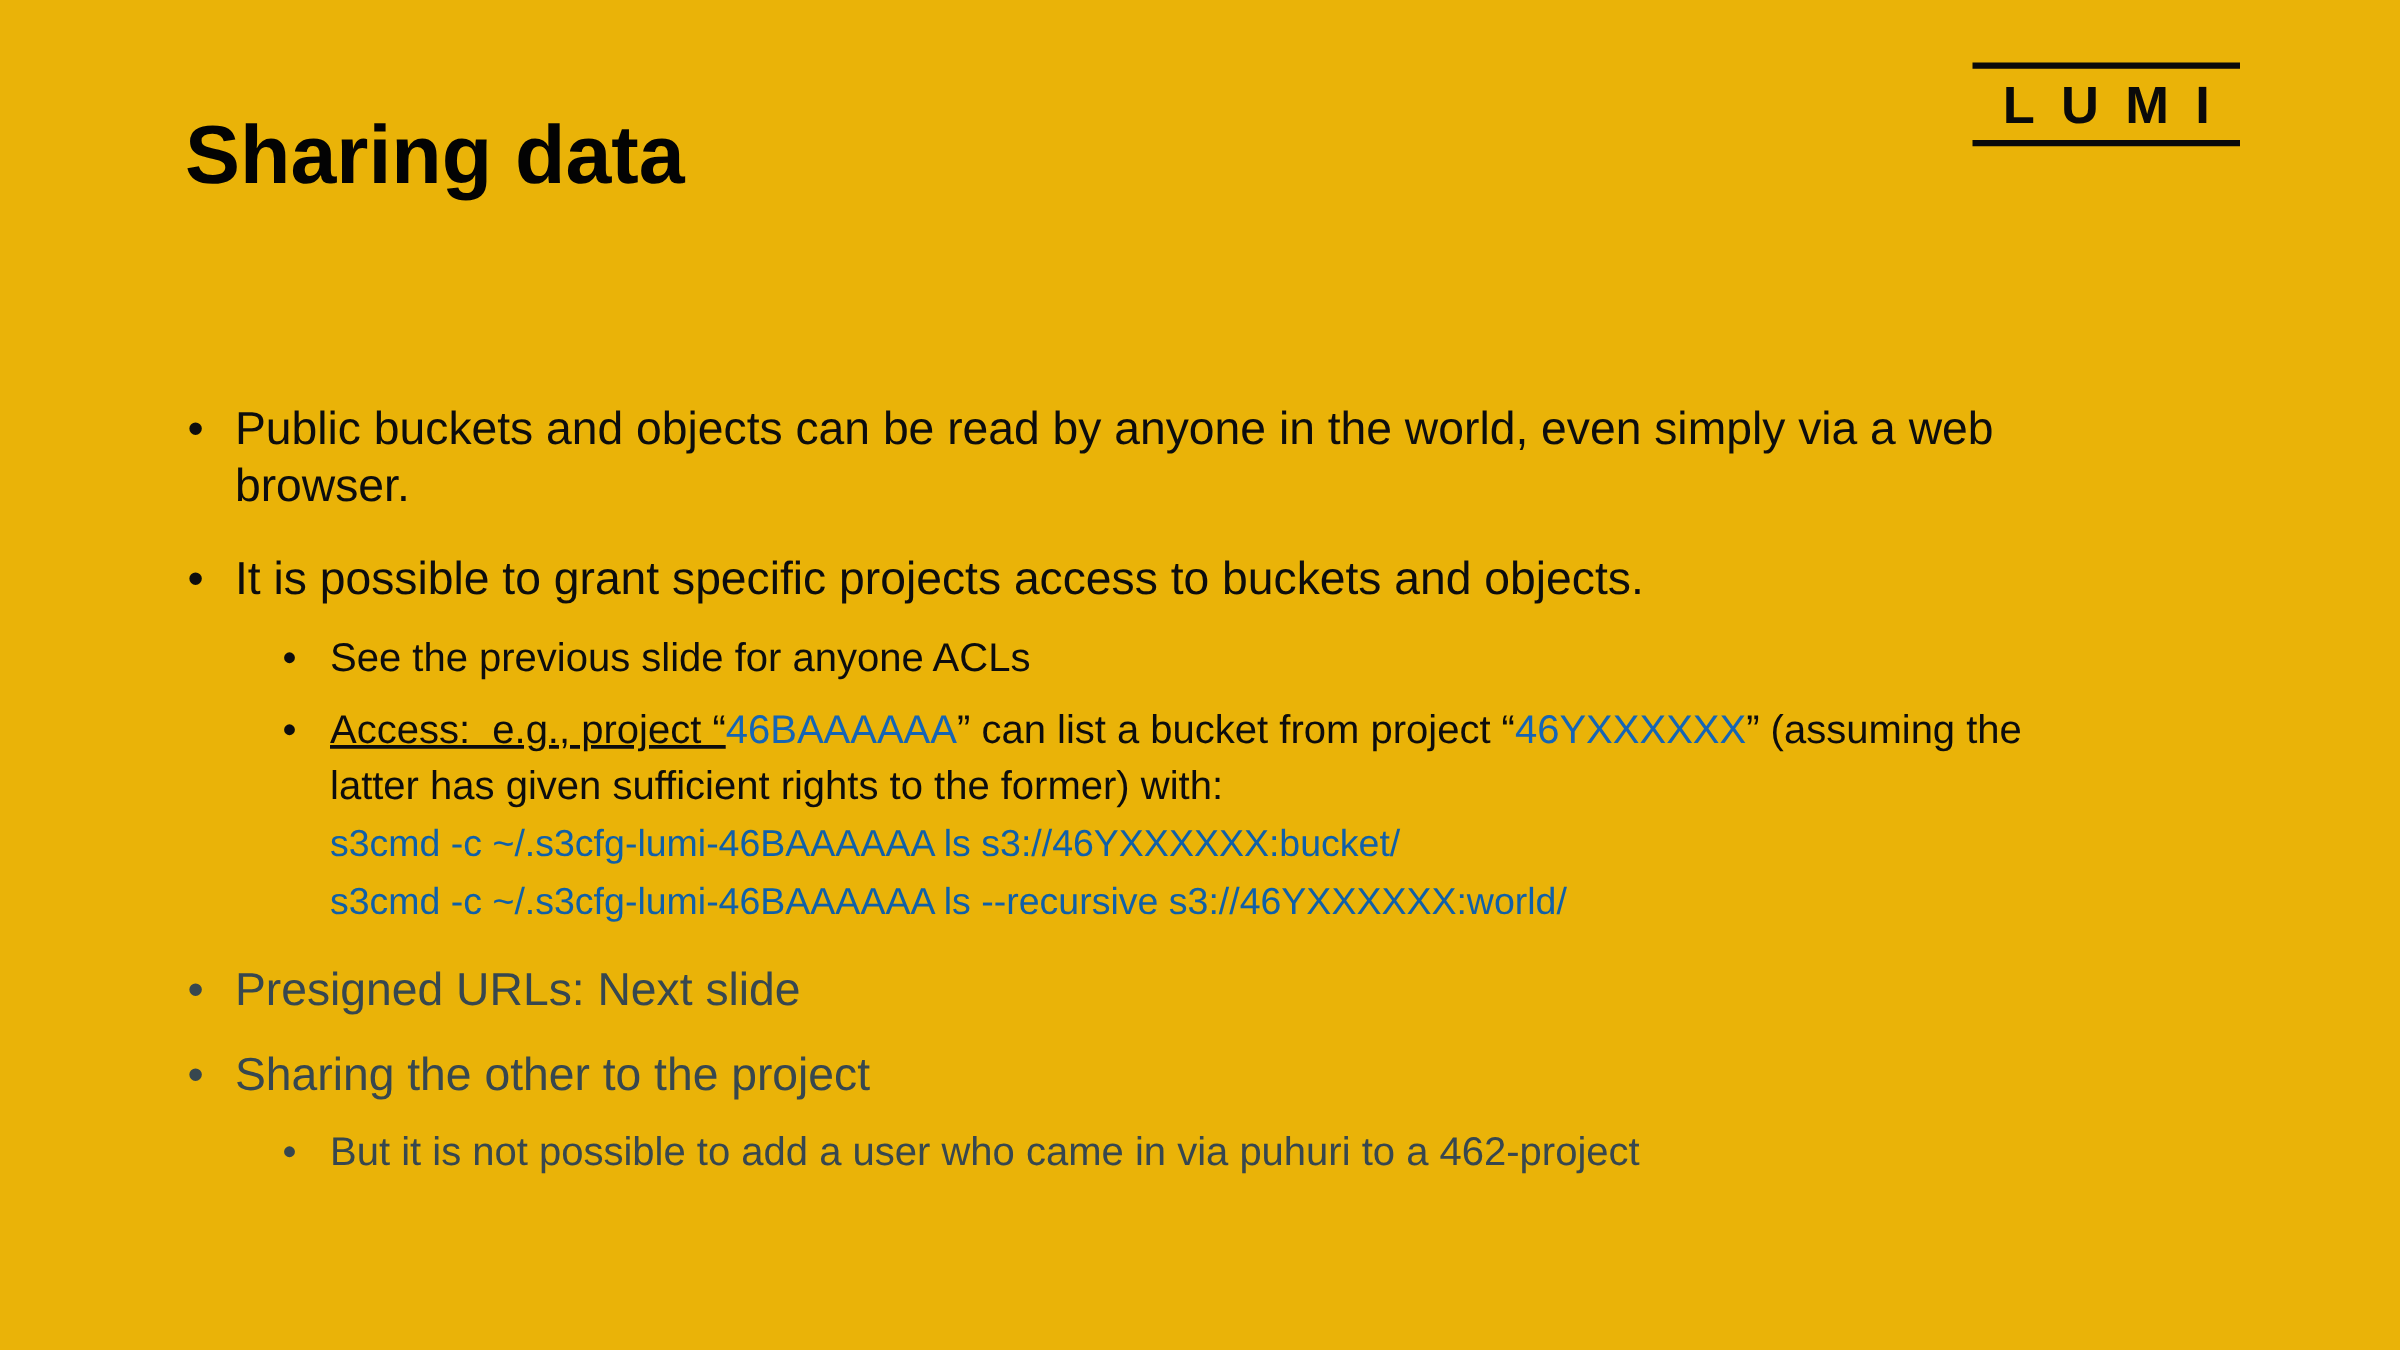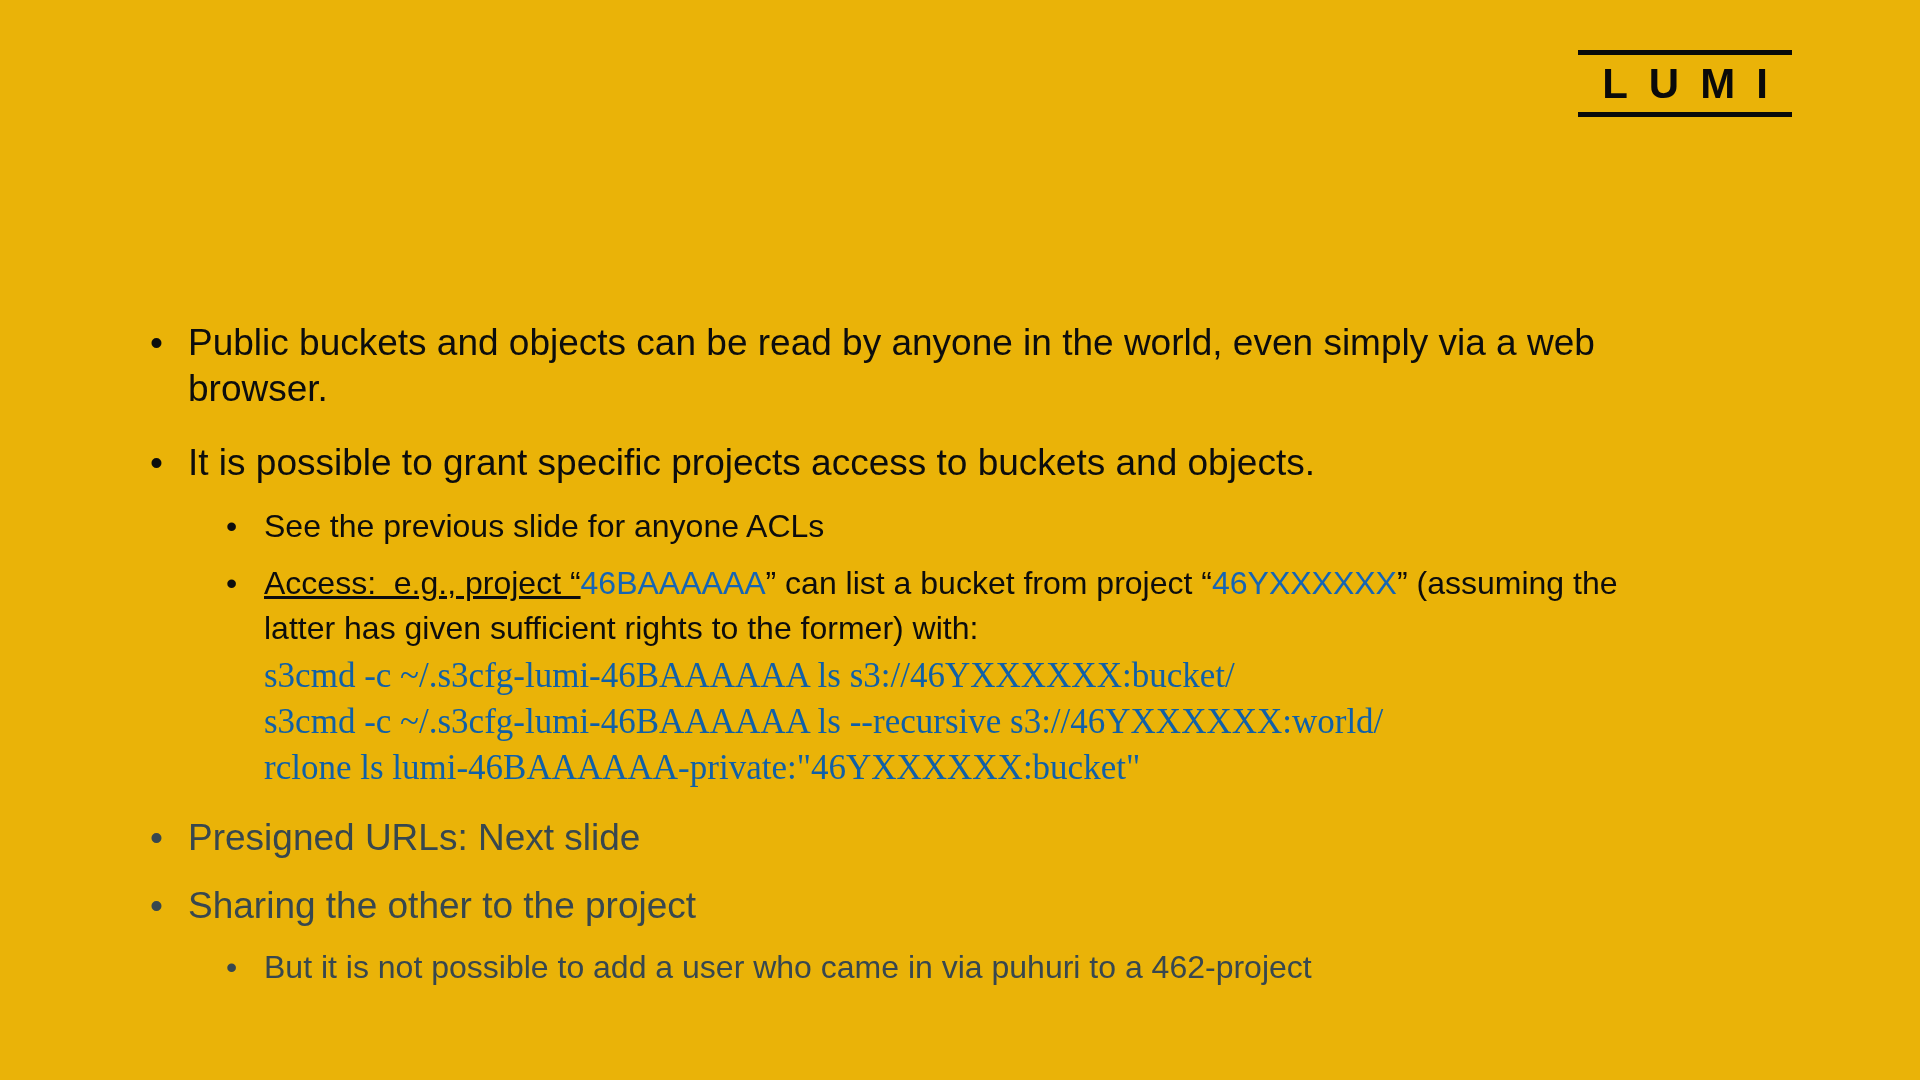--- a/index.html
+++ b/index.html
@@ -56,22 +56,22 @@
   .li { display: flex; }
   .li .marker { flex: 0 0 38px; }
   .li .txt { flex: 1 1 auto; }
   .l1 { font-size: 37px; line-height: 46px; color: #0d0d0d; }
   .l2 { font-size: 32px; line-height: 45px; margin-left: 76px; }
   .slate, .slate .marker { color: #37474f; }
   .pre-space { white-space: pre-wrap; text-decoration: underline; }
   .proj-id { color: #1565b5; }
   .codeblock {
     margin-top: 2px;
-    font-family: Liberation Serif, serif;
-    font-size: 35px;
+    font-family: Liberation Sans, sans-serif;
+    font-size: 30px;
     line-height: 46px;
     color: #1060a8;
   }
   .codeblock .code-line { white-space: pre; }
 
   
   .mt-b2   { margin-top: 28px; }
   .mt-see  { margin-top: 18px; }
   .mt-acc  { margin-top: 12px; }
   .mt-pres { margin-top: 24px; }
@@ -80,20 +80,21 @@
 </style>
 </head>
 <body>
 
 <div class="slide">
 
   <div class="logo">
     <span class="logo-text">LUMI</span>
   </div>
 
+  <h1 class="title">Sharing data</h1>
 
   <div class="content">
 
     <div class="li l1">
       <span class="marker">•</span>
       <span class="txt">Public buckets and objects can be read by anyone in the world, even simply via a web browser.</span>
     </div>
 
     <div class="li l1 mt-b2">
       <span class="marker">•</span>
@@ -105,21 +106,20 @@
       <span class="txt">See the previous slide for anyone ACLs</span>
     </div>
 
     <div class="li l2 mt-acc">
       <span class="marker">•</span>
       <span class="txt">
         <span class="pre-space">Access:  e.g., project “</span><span class="proj-id">46BAAAAAA</span><span>” can list a bucket from project “</span><span class="proj-id">46YXXXXXX</span><span>” (assuming the latter has given sufficient rights to the former) with:</span>
         <div class="codeblock">
           <div class="code-line">s3cmd -c ~/.s3cfg-lumi-46BAAAAAA ls s3://46YXXXXXX:bucket/</div>
           <div class="code-line">s3cmd -c ~/.s3cfg-lumi-46BAAAAAA ls --recursive s3://46YXXXXXX:world/</div>
-          <div class="code-line">rclone ls lumi-46BAAAAAA-private:"46YXXXXXX:bucket"</div>
         </div>
       </span>
     </div>
 
     <div class="li l1 slate mt-pres">
       <span class="marker">•</span>
       <span class="txt">Presigned URLs: Next slide</span>
     </div>
 
     <div class="li l1 slate mt-inv">

